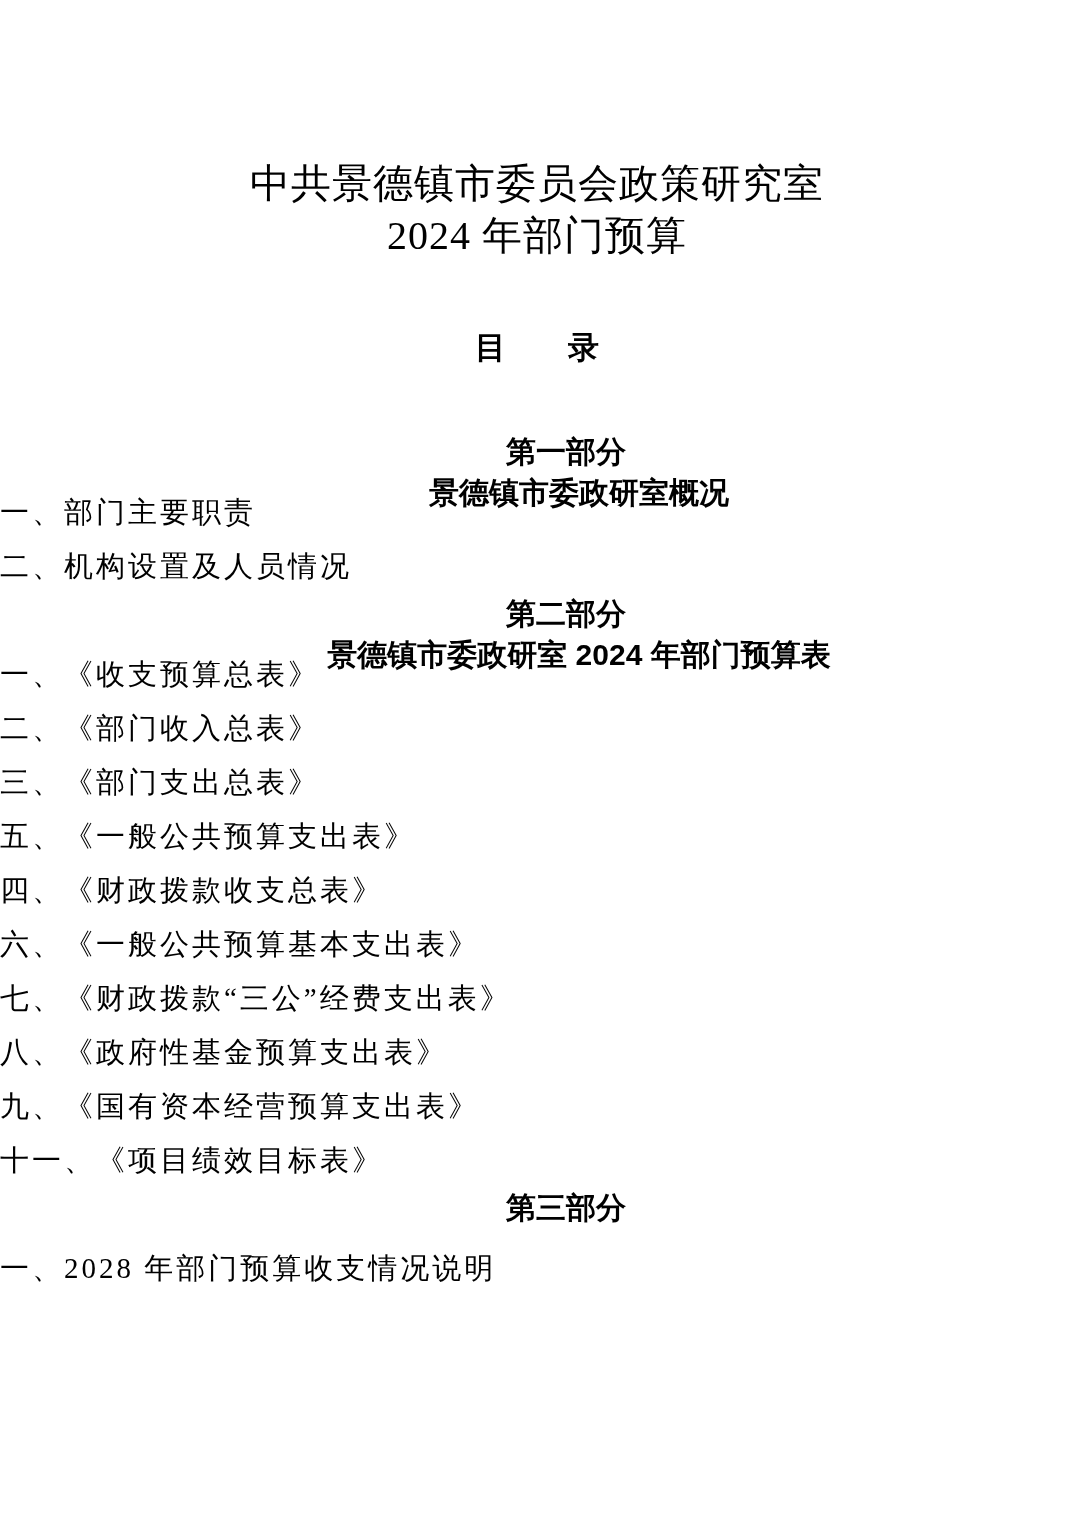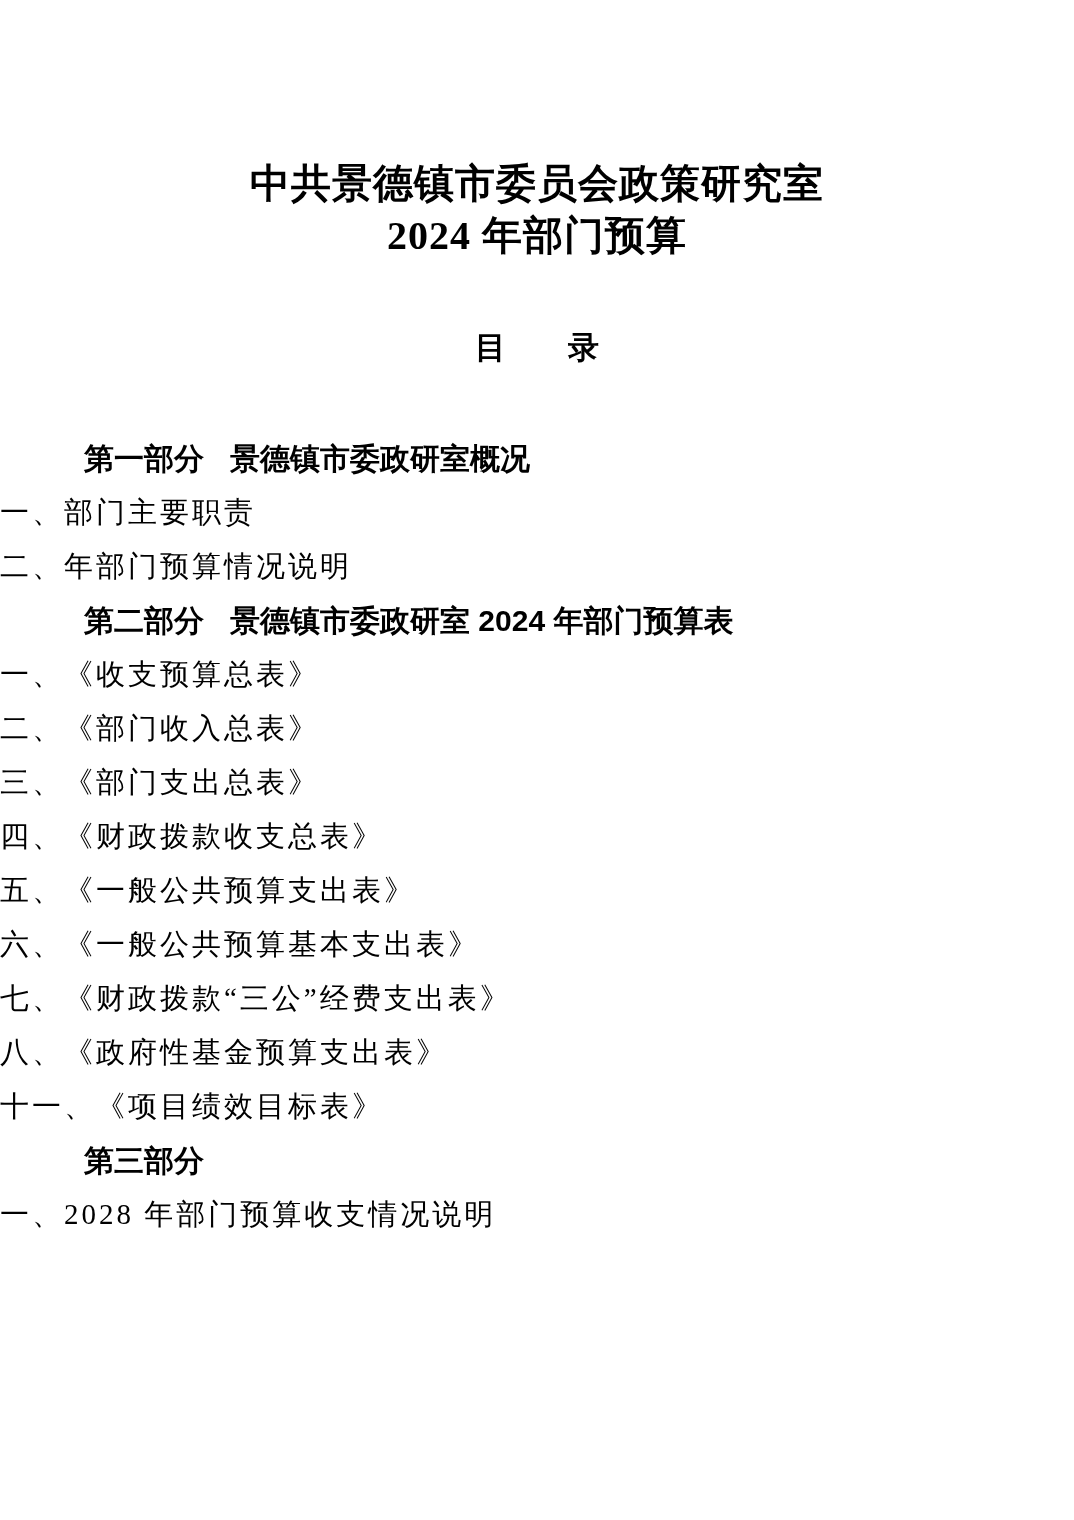--- a/index.html
+++ b/index.html
@@ -15,21 +15,21 @@
     color: #000000;
     overflow: hidden;
   }
   .doc-title {
     position: absolute;
     top: 158px;
     left: 0;
     right: 0;
     text-align: center;
     font-family: "Liberation Serif", "DejaVu Serif", serif;
-    font-weight: 700;
+    font-weight: 400;
     font-size: 40px;
     line-height: 52px;
     letter-spacing: 1px;
   }
   .toc-heading {
     position: absolute;
     top: 331px;
     left: 0;
     right: 0;
     display: flex;
@@ -51,20 +51,21 @@
     height: 54px;
     display: flex;
     align-items: center;
     white-space: nowrap;
   }
   .toc-row.section {
     padding-left: 84px;
     font-family: "Liberation Sans", "DejaVu Sans", sans-serif;
     font-weight: 700;
     font-size: 30px;
+    flex-direction: column;
   }
   .toc-row.section .sec-label {
     margin-right: 26px;
   }
   .toc-row.item {
     font-family: "Liberation Serif", "DejaVu Serif", serif;
     font-weight: 400;
     font-size: 29px;
     letter-spacing: 3px;
   }
@@ -89,60 +90,63 @@
     <div class="toc-row section">
       <span class="sec-label">第一部分</span>
       <span class="sec-title">景德镇市委政研室概况</span>
     </div>
 
     <div class="toc-row item">
       <span>一、部门主要职责</span>
     </div>
 
     <div class="toc-row item">
-      <span>二、年部门预算情况说明</span>
+      <span>二、机构设置及人员情况</span>
     </div>
 
     <div class="toc-row section">
       <span class="sec-label">第二部分</span>
       <span class="sec-title">景德镇市委政研室 2024 年部门预算表</span>
     </div>
 
     <div class="toc-row item">
       <span>一、《收支预算总表》</span>
     </div>
 
     <div class="toc-row item">
       <span>二、《部门收入总表》</span>
     </div>
 
     <div class="toc-row item">
       <span>三、《部门支出总表》</span>
     </div>
 
     <div class="toc-row item">
-      <span>四、《财政拨款收支总表》</span>
+      <span>五、《一般公共预算支出表》</span>
     </div>
 
     <div class="toc-row item">
-      <span>五、《一般公共预算支出表》</span>
+      <span>四、《财政拨款收支总表》</span>
     </div>
 
     <div class="toc-row item">
       <span>六、《一般公共预算基本支出表》</span>
     </div>
 
     <div class="toc-row item">
       <span>七、《财政拨款“三公”经费支出表》</span>
     </div>
 
     <div class="toc-row item">
       <span>八、《政府性基金预算支出表》</span>
     </div>
 
+    <div class="toc-row item">
+      <span>九、《国有资本经营预算支出表》</span>
+    </div>
 
 
     <div class="toc-row item">
       <span>十一、《项目绩效目标表》</span>
     </div>
 
     <div class="toc-row section">
       <span class="sec-label">第三部分</span>
     </div>
 

